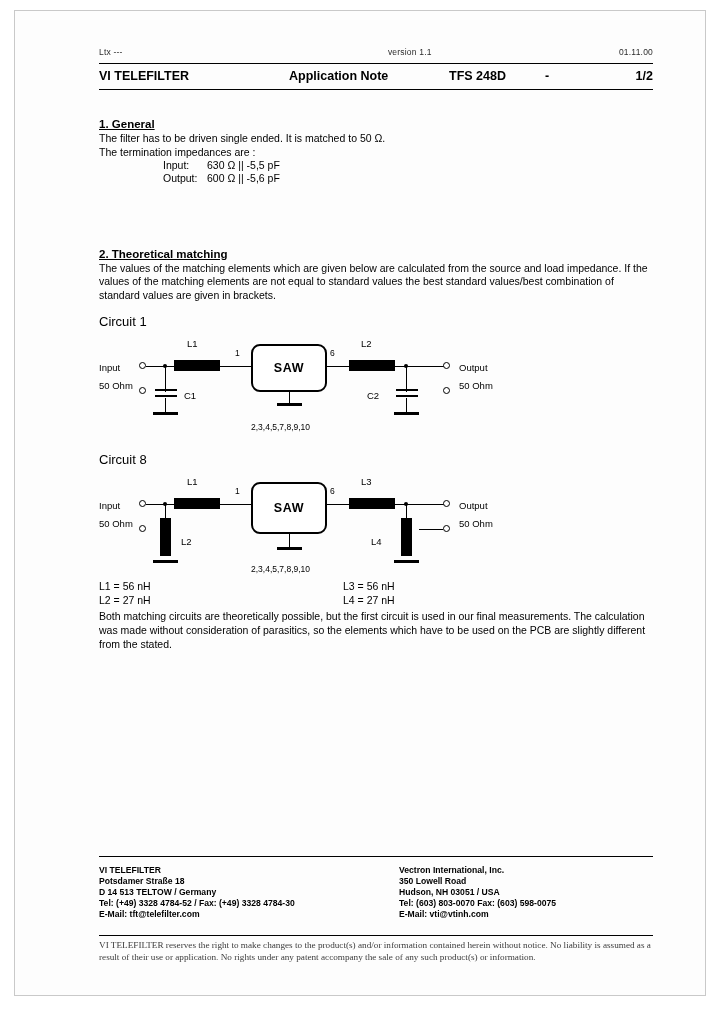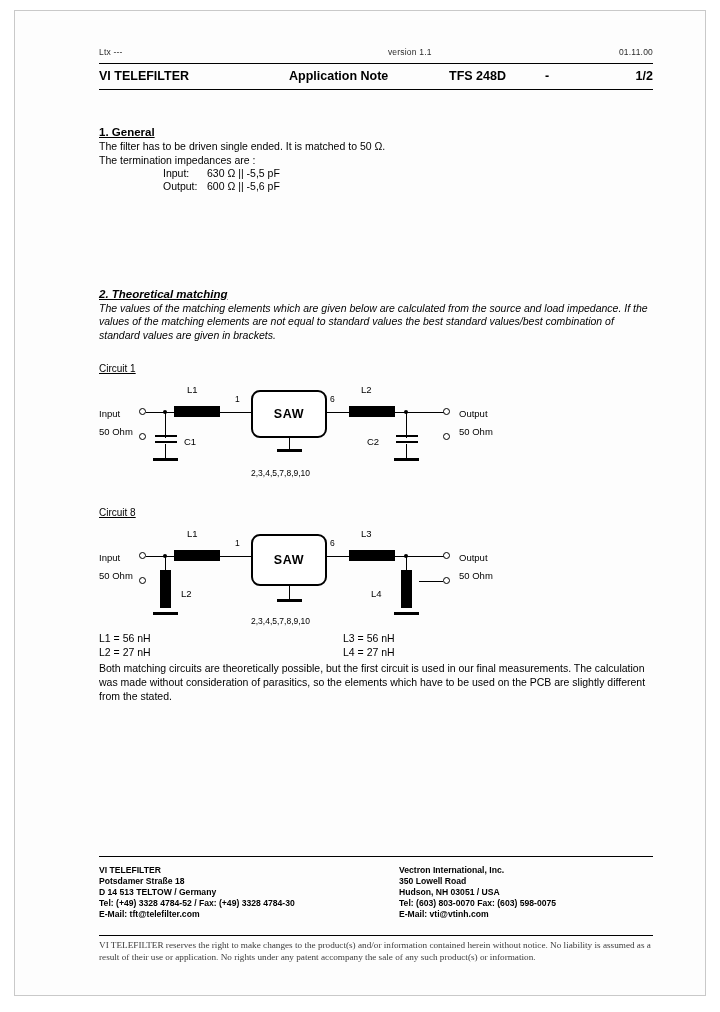--- a/index.html
+++ b/index.html
@@ -71,45 +71,44 @@
   
   h2.section {
     font-size: 11.5px;
     font-weight: bold;
     margin: 0;
     padding: 0;
     text-decoration: underline;
     display: inline-block;
     color: #000;
   }
-  .s1 { margin-top: 32px; }
-  .s2 { margin-top: 90px; font-style: italic; }
+  .s1 { margin-top: 24px; }
+  .s2 { margin-top: 58px; }
   p.body {
     font-size: 10.5px;
     line-height: 13.6px;
     margin: 0;
     color: #000;
   }
   .para-1 { margin-top: 20px; }
   .para-2 { margin-top: 17px; }
   .imp-list {
     font-size: 10.5px;
     line-height: 13.2px;
     margin: 0;
     padding-left: 64px;
     color: #000;
   }
   .imp-row span.k { display: inline-block; width: 44px; }
   .para-intro { margin-top: 21px; }
 
   .circuit-title {
-    font-size: 10px;
-    text-decoration: underline;
+    font-size: 13px;
     display: inline-block;
-    margin-top: 21px;
+    margin-top: 12px;
     color: #000;
   }
 
   
   .diagram {
     position: relative;
     width: 554px;
     height: 104px;
     margin-top: 6px;
   }

